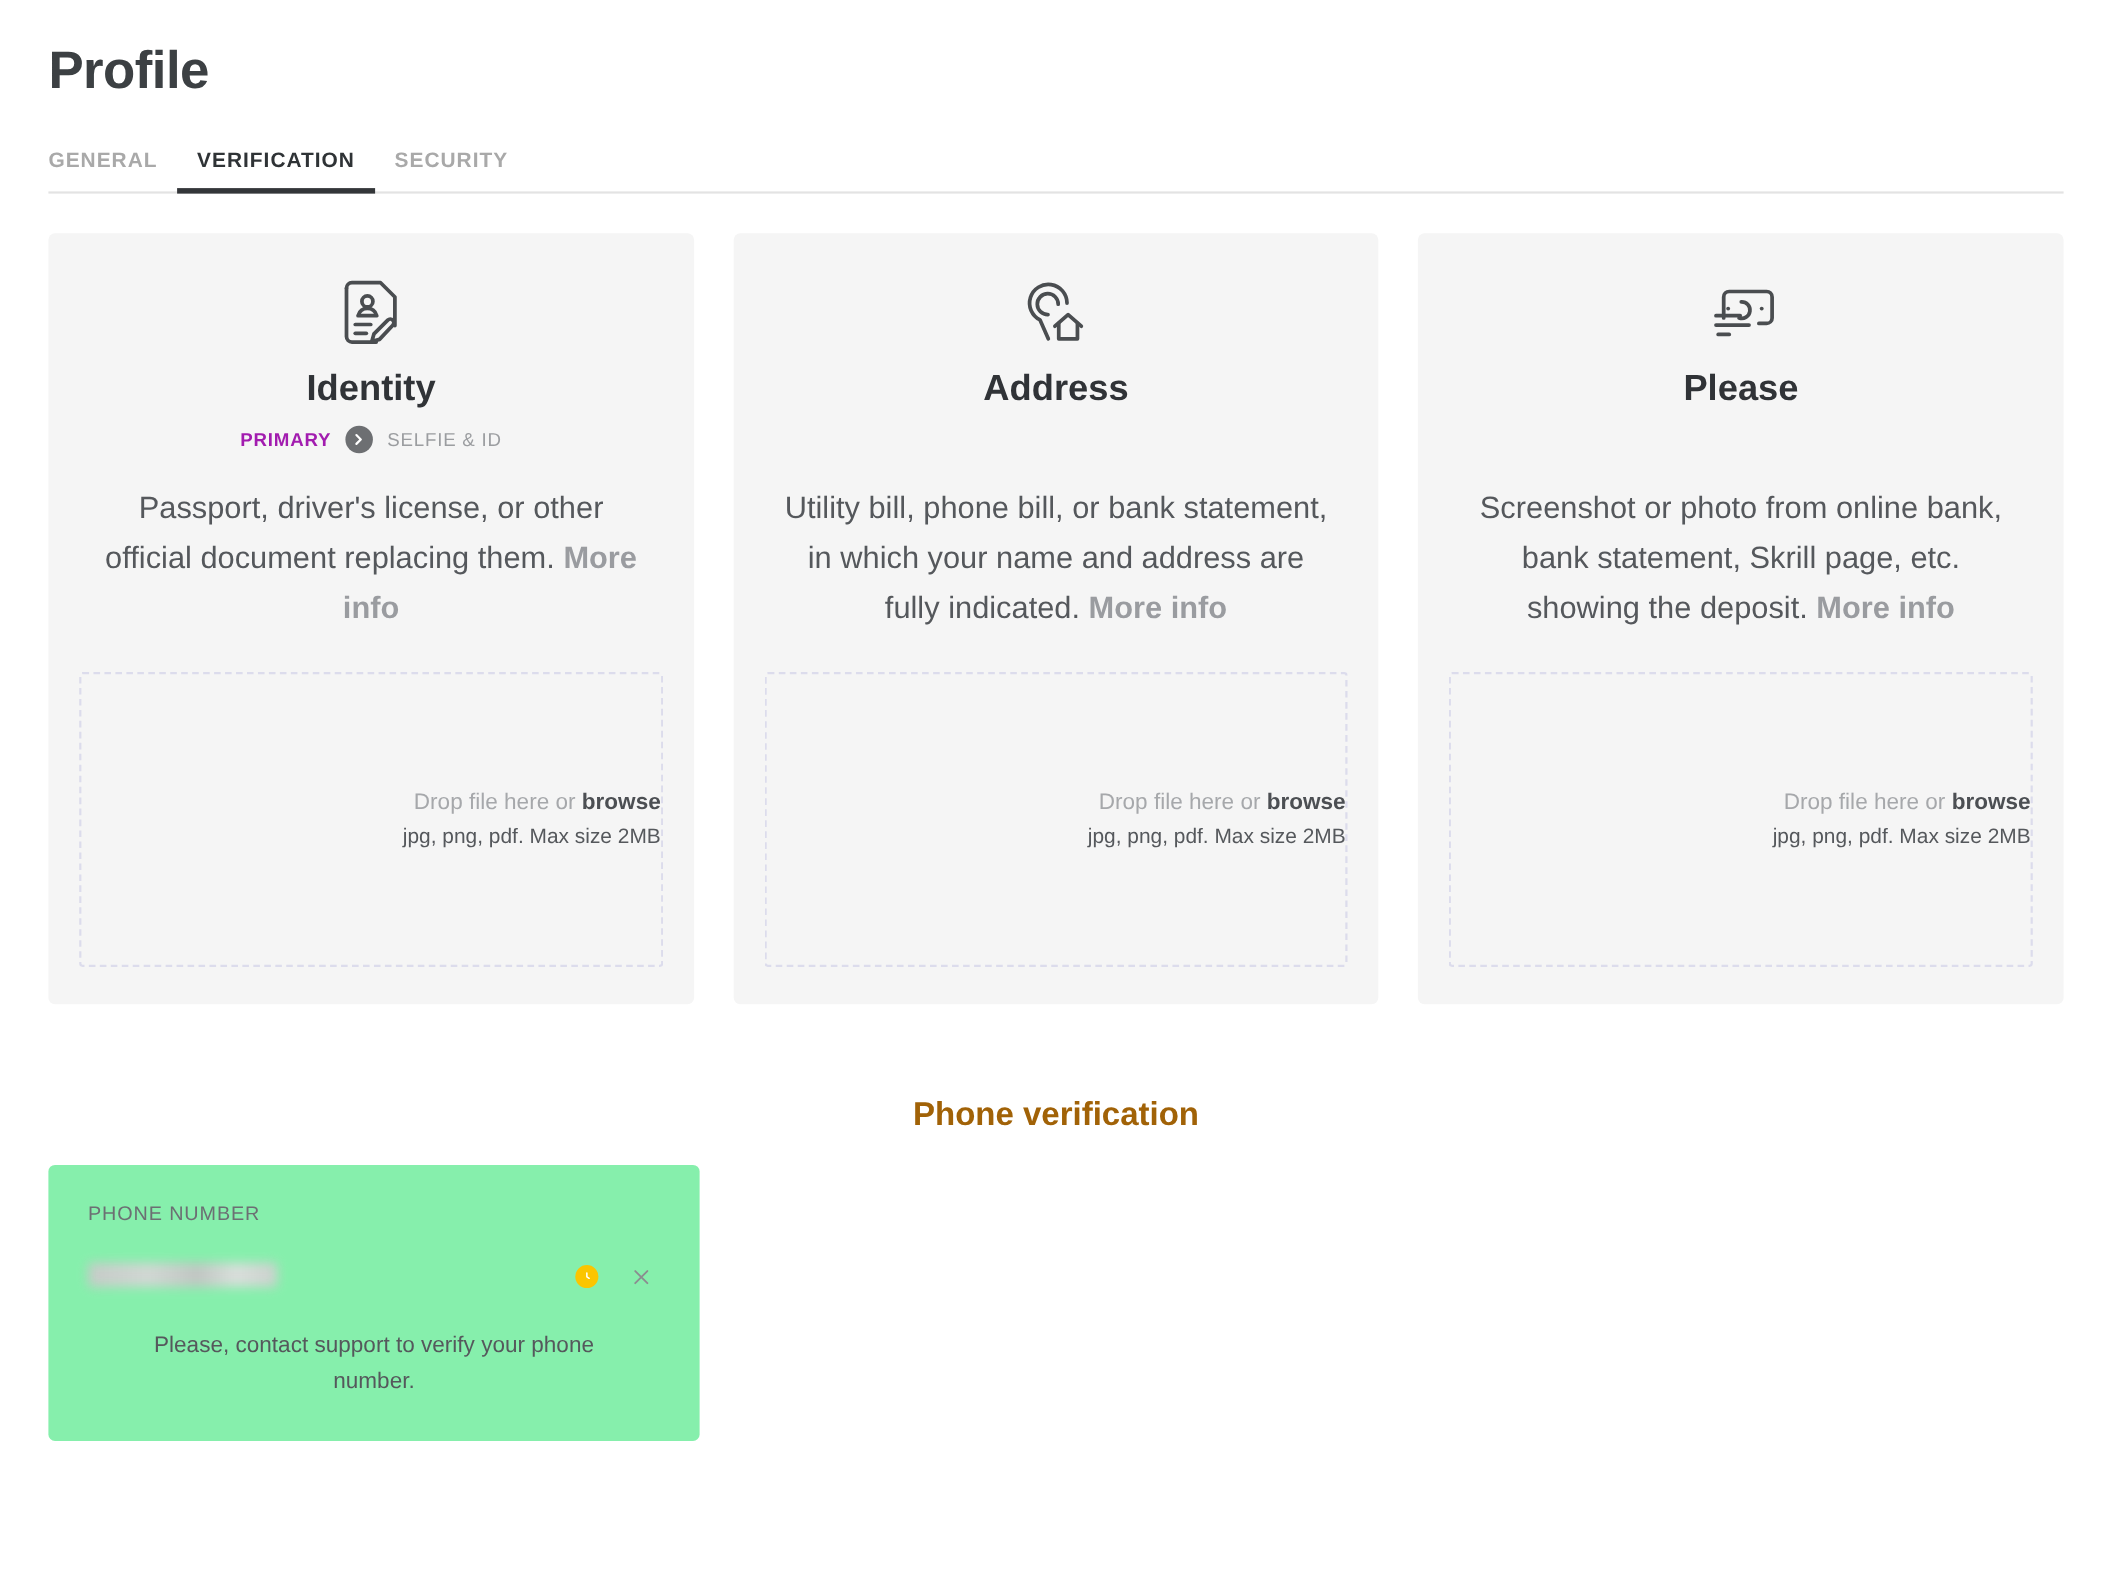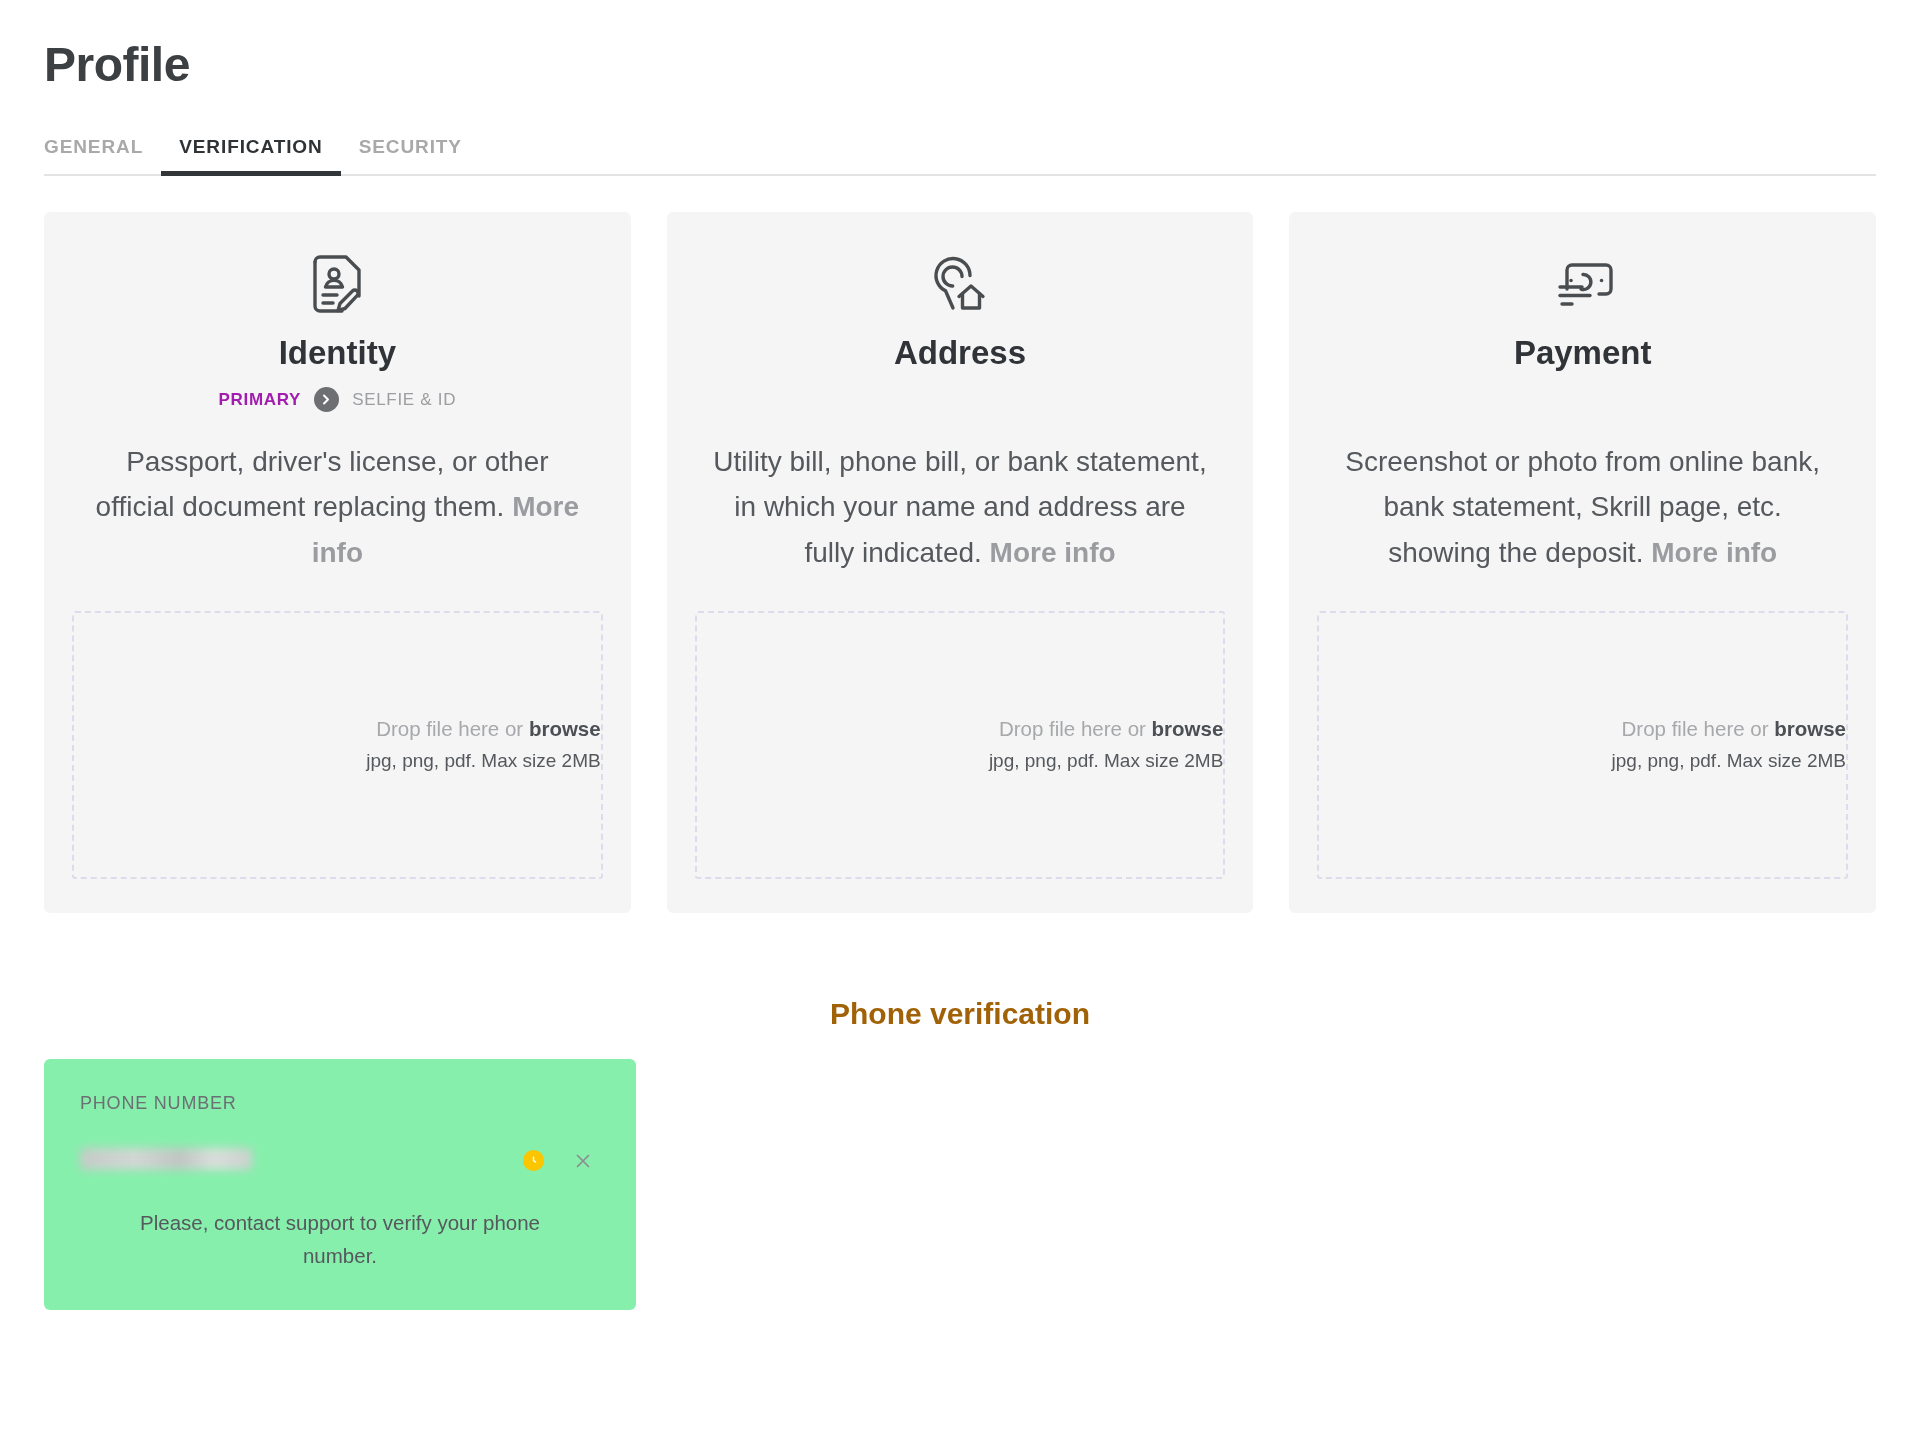--- a/index.html
+++ b/index.html
@@ -306,21 +306,21 @@
         <svg width="66" height="56" viewBox="0 0 66 56" fill="none" stroke="#4a4d50" stroke-width="3.4" stroke-linecap="round" stroke-linejoin="round">
           <path d="M17 33V14a5 5 0 015-5h34a5 5 0 015 5v19a5 5 0 01-5 5h-7"></path>
           <path d="M21 24.5h.1"></path>
           <path d="M51.5 24.5h.1"></path>
           <path d="M33 18.5a7.5 7.5 0 11-2 14.6"></path>
           <path d="M10 31h22"></path>
           <path d="M10 39.5h30"></path>
           <path d="M12 48h10"></path>
         </svg>
       </div>
-      <div class="vcard-title">Payment</div>
+      <div class="vcard-title">Please</div>
 
       <div class="badge-row empty">
           <span>&nbsp;</span>
         </div>
 
       <div class="vcard-desc"><span>Screenshot or photo from online bank, bank statement, Skrill page, etc. showing the deposit. </span><span class="more-info">More info</span></div>
 
       <div class="dropzone">
         <div class="dz-line1"><span>Drop file here or </span><b>browse</b></div>
         <div class="dz-line2">jpg, png, pdf. Max size 2MB</div>

